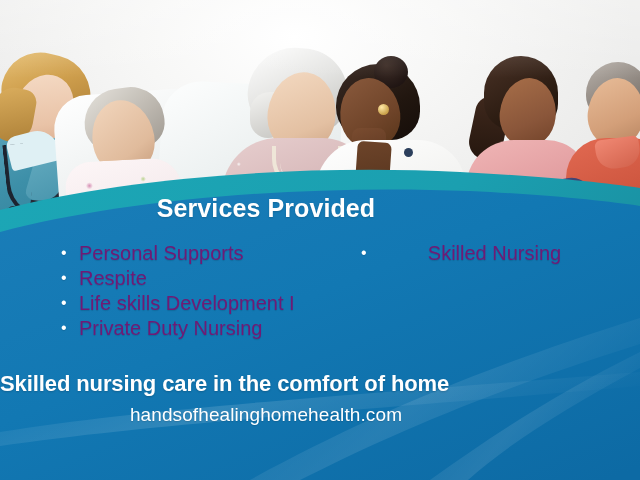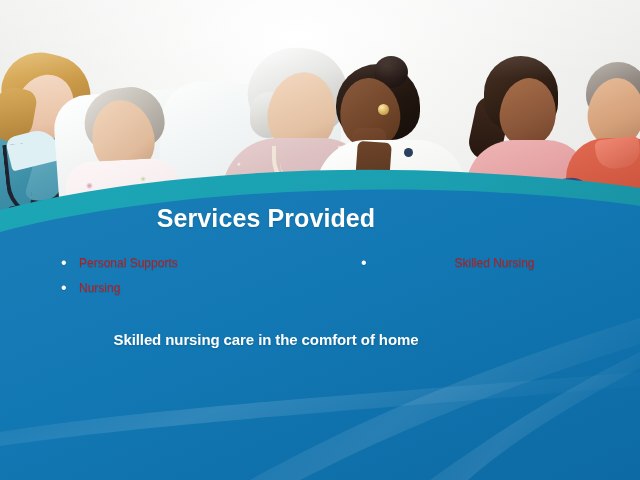--- a/index.html
+++ b/index.html
@@ -305,21 +305,21 @@
   .band-svg {
     position: absolute;
     left: 0; top: 0;
     width: 640px; height: 480px;
     display: block;
   }
 
   
   .panel-content {
     position: absolute;
-    left: 0; top: 194px;
+    left: 0; top: 184px;
     width: 532px;
     height: 284px;
     z-index: 5;
   }
   .heading {
     text-align: center;
     color: #ffffff;
     font-size: 25px;
     font-weight: bold;
     letter-spacing: .1px;
@@ -336,40 +336,40 @@
     flex: 0 0 auto;
   }
   .col-left { width: 300px; }
   .col-right { width: 250px; text-align: center; }
   ul.svc {
     list-style: none;
     margin: 0;
     padding: 0;
   }
   ul.svc li {
-    color: #b91c1c;
-    font-size: 12px;
+    color: #701a75;
+    font-size: 20px;
     line-height: 25px;
     position: relative;
     padding-left: 19px;
     white-space: nowrap;
     text-shadow: 0 1px 1px rgba(0,0,0,.13);
   }
   ul.svc li::before {
     content: "\2022";
     position: absolute;
     left: 1px;
     top: -1px;
     font-size: 16px;
     color: #ffffff;
   }
   .tagline {
-    text-align: center;
+    text-align: left;
     color: #ffffff;
-    font-size: 15px;
+    font-size: 22px;
     font-weight: bold;
     margin-top: 30px;
     letter-spacing: -.1px;
     text-shadow: 0 1px 2px rgba(0,0,0,.18);
   }
   .url {
     text-align: center;
     color: #ffffff;
     font-size: 19px;
     margin-top: 7px;
@@ -468,27 +468,30 @@
   </svg>
 
   <div class="panel-content">
 
     <div class="heading">Services Provided</div>
 
     <div class="cols">
       <div class="col col-left">
         <ul class="svc">
           <li>Personal Supports</li>
-          <li>Nursing</li>
+          <li>Respite</li>
+          <li>Life skills Development I</li>
+          <li>Private Duty Nursing</li>
         </ul>
       </div>
       <div class="col col-right">
         <ul class="svc">
           <li>Skilled Nursing</li>
         </ul>
       </div>
     </div>
 
     <div class="tagline">Skilled nursing care in the comfort of home</div>
 
+    <div class="url">handsofhealinghomehealth.com</div>
   </div>
 
 </div>
 
 </body></html>

